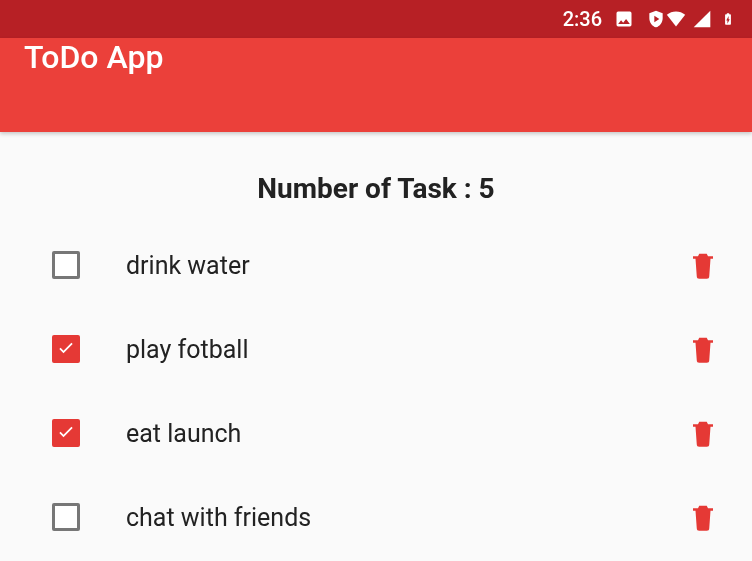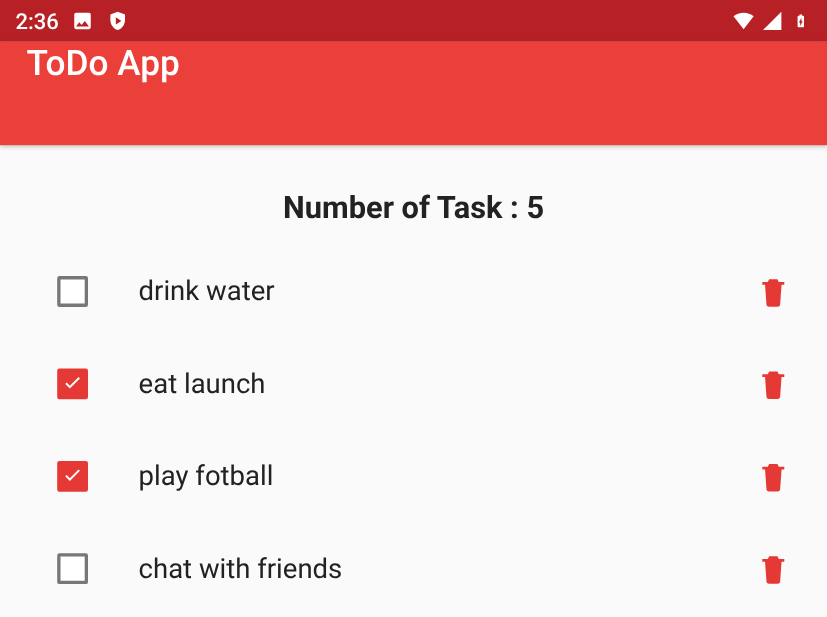--- a/index.html
+++ b/index.html
@@ -13,21 +13,21 @@
       height: 561px;
       background: #fafafa;
       overflow: hidden;
     }
     .status-bar {
       background: #b72025;
       height: 38px;
       color: white;
       display: flex;
       align-items: center;
-      justify-content: space-between;
+      justify-content: flex-end;
       padding: 0 14px;
     }
     .status-left {
       display: flex;
       align-items: center;
       gap: 12px;
     }
     .status-time {
       font-size: 20px;
       font-weight: 500;
@@ -160,32 +160,32 @@
       <span class="delete-icon"><svg viewBox="0 0 24 24" width="30" height="34" fill="currentColor">
           <path d="M6 7h12l-1 14a2 2 0 0 1-2 2H9a2 2 0 0 1-2-2L6 7zm3-4h6l1 2h4v2H4V5h4l1-2z"></path>
         </svg></span>
     </div>
     <div class="task-row">
       <span class="checkbox checked">
         <svg viewBox="0 0 24 24" width="20" height="20" fill="white">
           <path d="M20 6 9 17l-5-5 1.5-1.5L9 14l9.5-9.5z"></path>
         </svg>
       </span>
-      <span class="task-label">eat launch</span>
+      <span class="task-label">play fotball</span>
       <span class="delete-icon"><svg viewBox="0 0 24 24" width="30" height="34" fill="currentColor">
           <path d="M6 7h12l-1 14a2 2 0 0 1-2 2H9a2 2 0 0 1-2-2L6 7zm3-4h6l1 2h4v2H4V5h4l1-2z"></path>
         </svg></span>
     </div>
     <div class="task-row">
       <span class="checkbox checked">
         <svg viewBox="0 0 24 24" width="20" height="20" fill="white">
           <path d="M20 6 9 17l-5-5 1.5-1.5L9 14l9.5-9.5z"></path>
         </svg>
       </span>
-      <span class="task-label">play fotball</span>
+      <span class="task-label">eat launch</span>
       <span class="delete-icon"><svg viewBox="0 0 24 24" width="30" height="34" fill="currentColor">
           <path d="M6 7h12l-1 14a2 2 0 0 1-2 2H9a2 2 0 0 1-2-2L6 7zm3-4h6l1 2h4v2H4V5h4l1-2z"></path>
         </svg></span>
     </div>
     <div class="task-row">
       <span class="checkbox"></span>
       <span class="task-label">chat with friends</span>
       <span class="delete-icon"><svg viewBox="0 0 24 24" width="30" height="34" fill="currentColor">
           <path d="M6 7h12l-1 14a2 2 0 0 1-2 2H9a2 2 0 0 1-2-2L6 7zm3-4h6l1 2h4v2H4V5h4l1-2z"></path>
         </svg></span>

